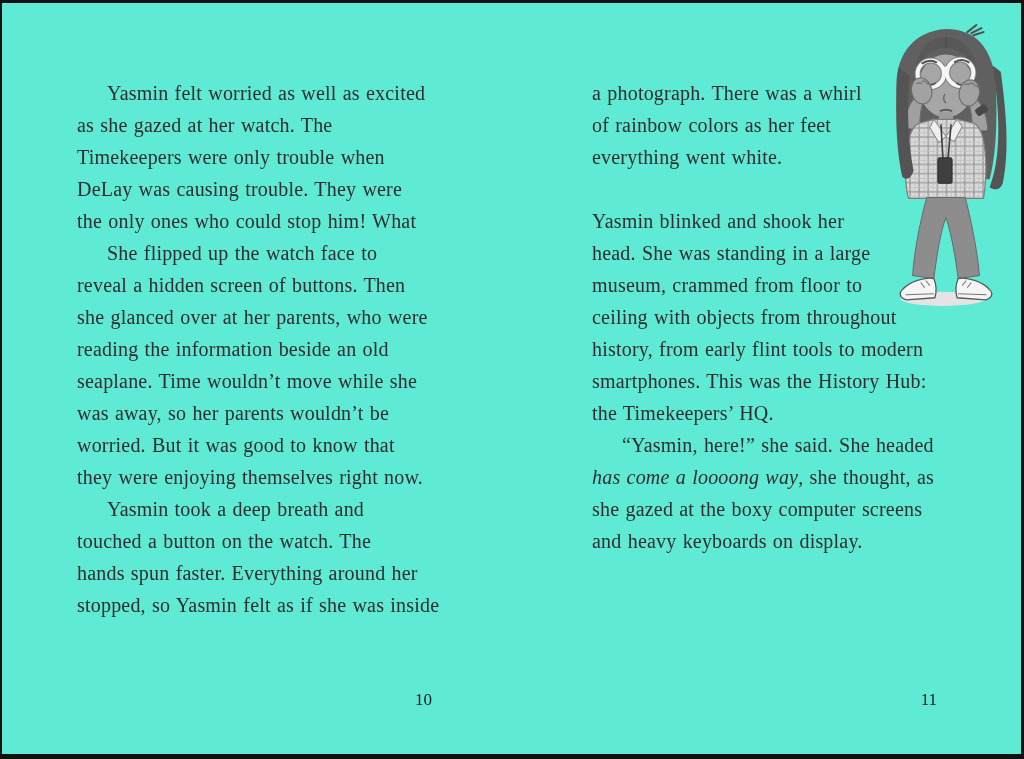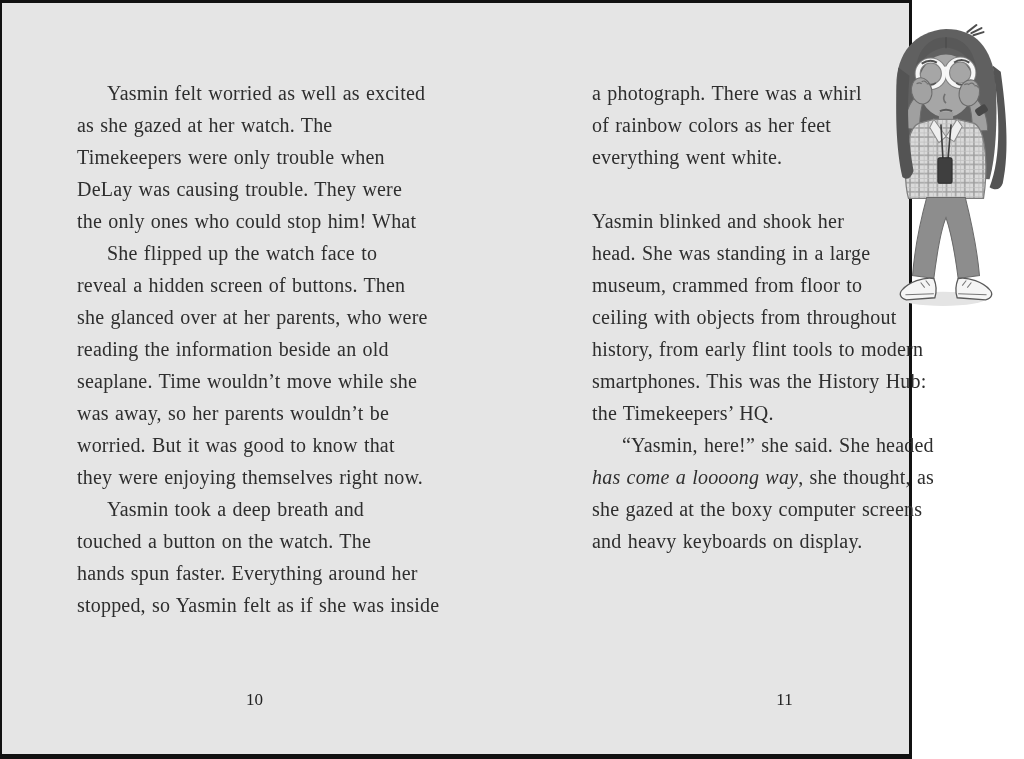--- a/index.html
+++ b/index.html
@@ -4,26 +4,26 @@
 <style>
   html, body { margin: 0; padding: 0; }
   body {
     width: 1024px; height: 759px;
     background: #ffffff;
     font-family: "Liberation Serif", "DejaVu Serif", serif;
     overflow: hidden;
   }
   #frame {
     position: relative;
-    width: 912px; height: 759px;
+    width: 1024px; height: 759px;
     box-sizing: border-box;
     border-style: solid;
     border-color: #111111;
     border-width: 3px 3px 5px 2px;
-    background: #e5e5e5;
+    background: #5eead4;
   }
   .text-column {
     position: absolute;
     top: 74px;
     color: #2e2e2e;
   }
   #left-column  { left: 75px;  width: 400px; }
   #right-column { left: 590px; width: 350px; }
   .line {
     height: 32px;
@@ -34,26 +34,26 @@
     white-space: nowrap;
   }
   .line.indent { padding-left: 30px; }
   .line.blank  { height: 32px; }
   .italic { font-style: italic; }
   .folio {
     position: absolute;
     top: 684px;
     height: 26px;
     line-height: 26px;
-    text-align: center;
+    text-align: right;
     font-size: 17px;
     color: #222222;
   }
   #folio-left  { left: 75px;  width: 355px; }
-  #folio-right { left: 610px; width: 345px; }
+  #folio-right { left: 590px; width: 345px; }
   #illustration {
     position: absolute;
     left: 876px; top: 20px;
     width: 136px; height: 292px;
   }
 </style>
 </head>
 <body>
 
 <div id="frame">

